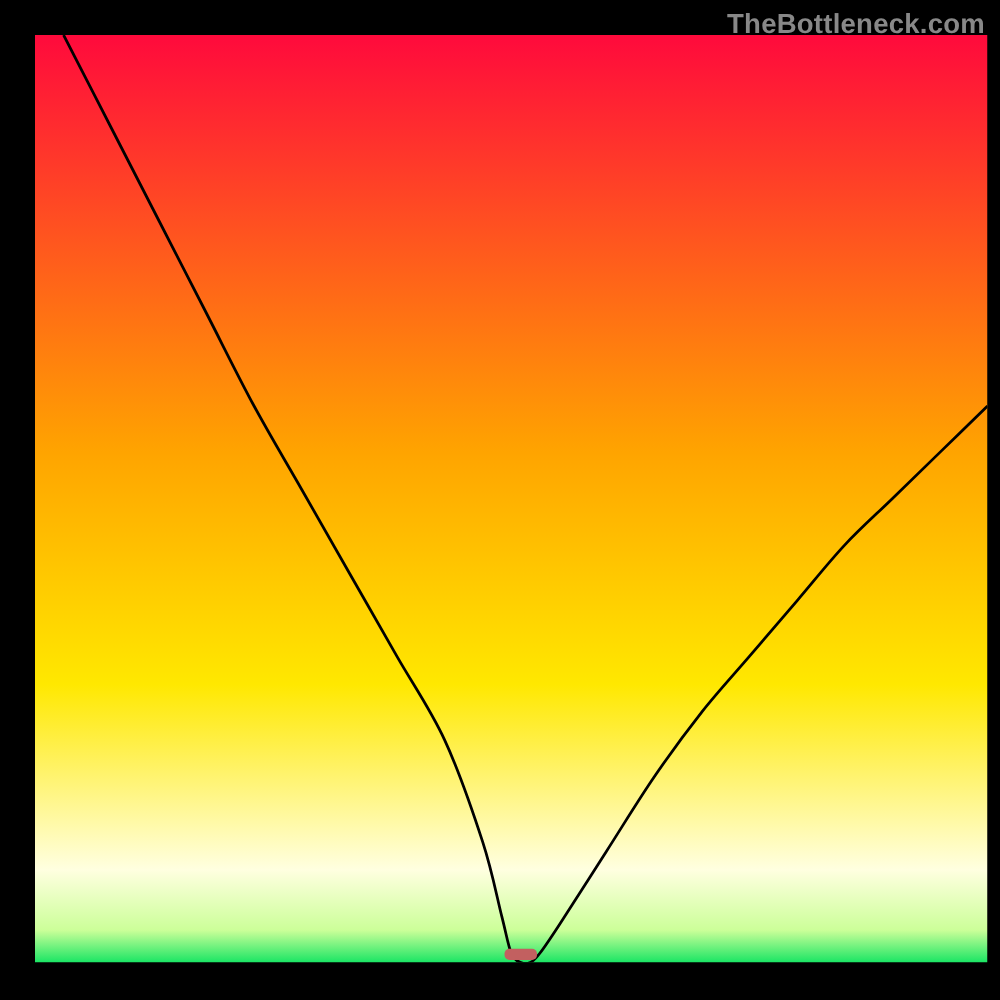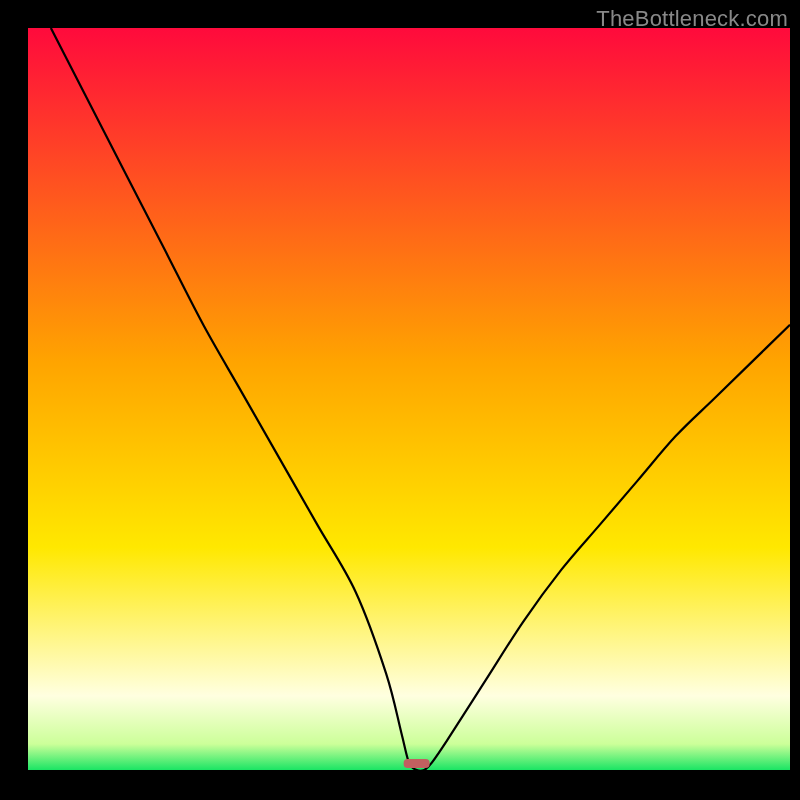--- a/index.html
+++ b/index.html
@@ -12,20 +12,21 @@
     font-family: Arial, Helvetica, sans-serif;
   }
   .attribution {
     position: absolute;
     top: 6px;
     right: 12px;
     color: #888;
     font-size: 22px;
     letter-spacing: 0.2px;
     z-index: 10;
+    font-weight: bold;
   }
   .frame {
     position: absolute;
     left: 28px;
     top: 28px;
     width: 762px;   
     height: 742px;  
     background: #000;
   }
   svg {

